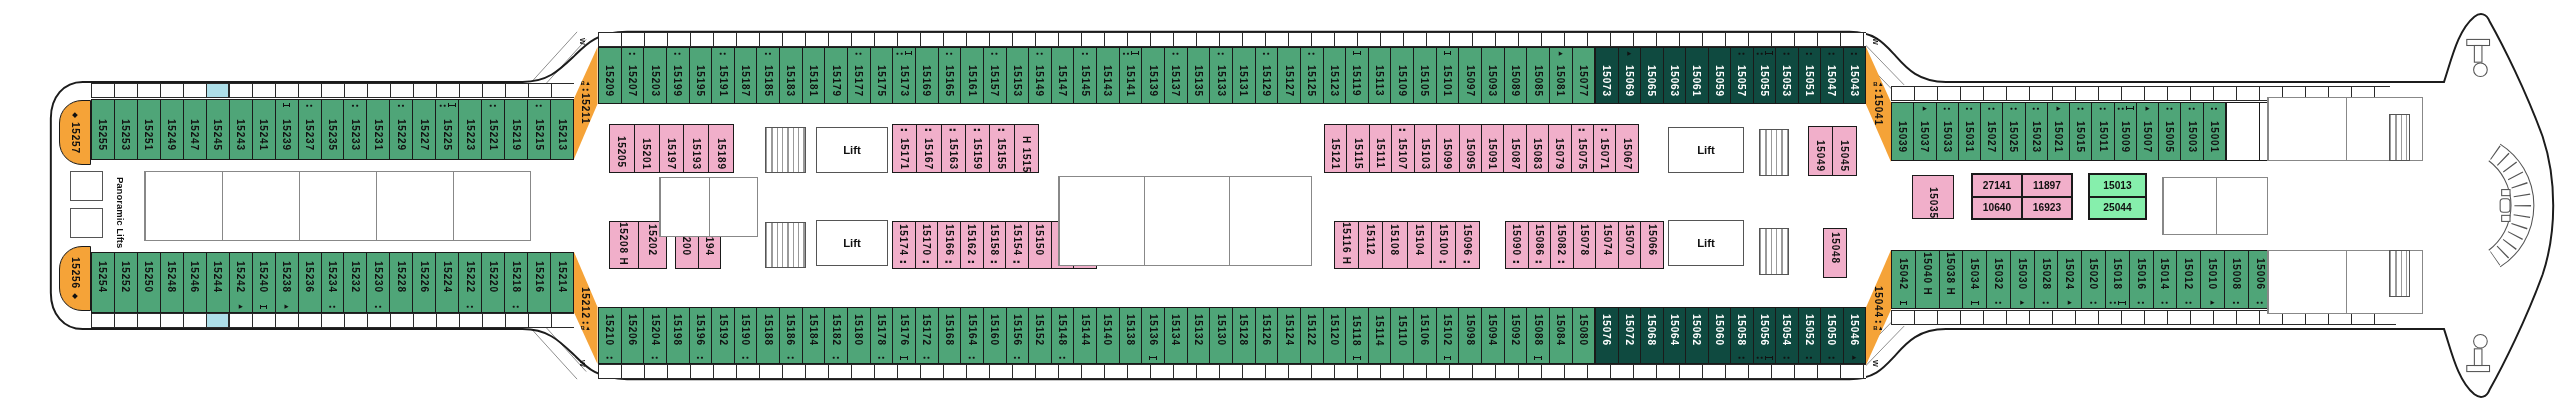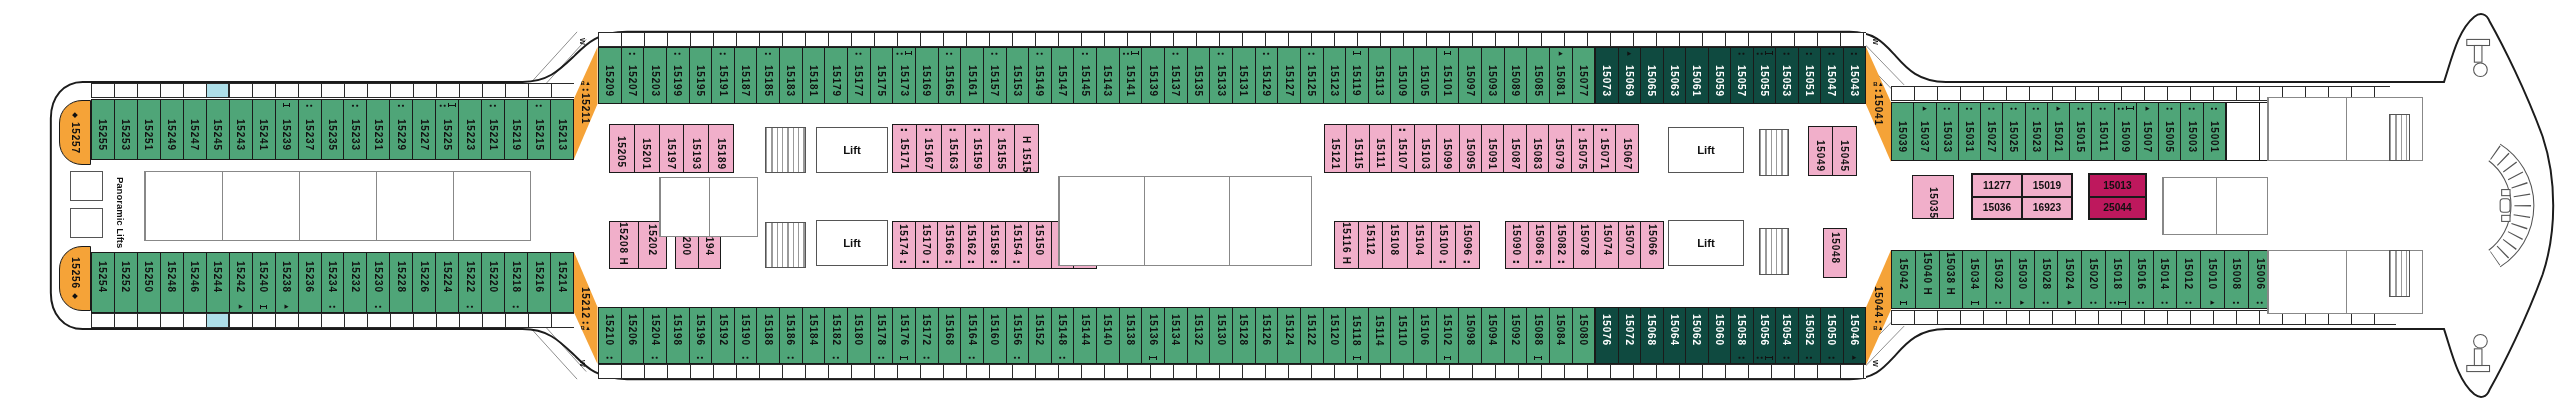--- a/index.html
+++ b/index.html
@@ -1362,26 +1362,26 @@
         <span class="vnum">15041</span>
       </div>
       <div class="ccab" style="left: 1866px; top: 250px; width: 25px; height: 115px; position: absolute; background: rgb(245, 163, 56); clip-path: polygon(0% 50%, 100% 0%, 100% 52%, 0% 100%);">
         <span class="vnum">15044</span>
         <span class="icbox" style="flex-direction: column;">
           <span class="ic ic-p">●●</span>
           <span class="ic ic-B">B▲</span>
         </span>
       </div>
       <div class="pgrid" style="left: 1971px; top: 173px; width: 102px; height: 47px; position: absolute; background: rgb(241, 175, 202); grid-template-columns: repeat(2, 1fr);">
-        <div class="gc">11277</div>
-        <div class="gc">15019</div>
-        <div class="gc">15036</div>
+        <div class="gc">27141</div>
+        <div class="gc">11897</div>
+        <div class="gc">10640</div>
         <div class="gc">16923</div>
       </div>
-      <div class="pgrid" style="left: 2088px; top: 173px; width: 59px; height: 47px; position: absolute; background: #be185d; grid-template-columns: repeat(1, 1fr);">
+      <div class="pgrid" style="left: 2088px; top: 173px; width: 59px; height: 47px; position: absolute; background: #86efac; grid-template-columns: repeat(1, 1fr);">
         <div class="gc">15013</div>
         <div class="gc">25044</div>
       </div>
       <div class="strip" style="left: 91px; top: 83px; width: 483px; height: 15px; position: absolute; background-image: repeating-linear-gradient(90deg, rgb(42, 42, 42) 0px, rgb(42, 42, 42) 1px, transparent 1px, transparent 23px);"></div>
       <div class="strip" style="left: 598px; top: 32px; width: 1268px; height: 15px; position: absolute; background-image: repeating-linear-gradient(90deg, rgb(42, 42, 42) 0px, rgb(42, 42, 42) 1px, transparent 1px, transparent 23px);"></div>
       <div class="strip" style="left: 1891px; top: 86px; width: 499px; height: 15px; position: absolute; background-image: repeating-linear-gradient(90deg, rgb(42, 42, 42) 0px, rgb(42, 42, 42) 1px, transparent 1px, transparent 23px);"></div>
       <div class="strip" style="left: 91px; top: 313px; width: 483px; height: 15px; position: absolute; background-image: repeating-linear-gradient(90deg, rgb(42, 42, 42) 0px, rgb(42, 42, 42) 1px, transparent 1px, transparent 23px);"></div>
       <div class="strip" style="left: 598px; top: 364px; width: 1268px; height: 15px; position: absolute; background-image: repeating-linear-gradient(90deg, rgb(42, 42, 42) 0px, rgb(42, 42, 42) 1px, transparent 1px, transparent 23px);"></div>
       <div class="strip" style="left: 1891px; top: 310px; width: 505px; height: 15px; position: absolute; background-image: repeating-linear-gradient(90deg, rgb(42, 42, 42) 0px, rgb(42, 42, 42) 1px, transparent 1px, transparent 23px);"></div>
       <div class="cyan" style="left: 206px; top: 83px; width: 23px; height: 15px; position: absolute;"></div>

